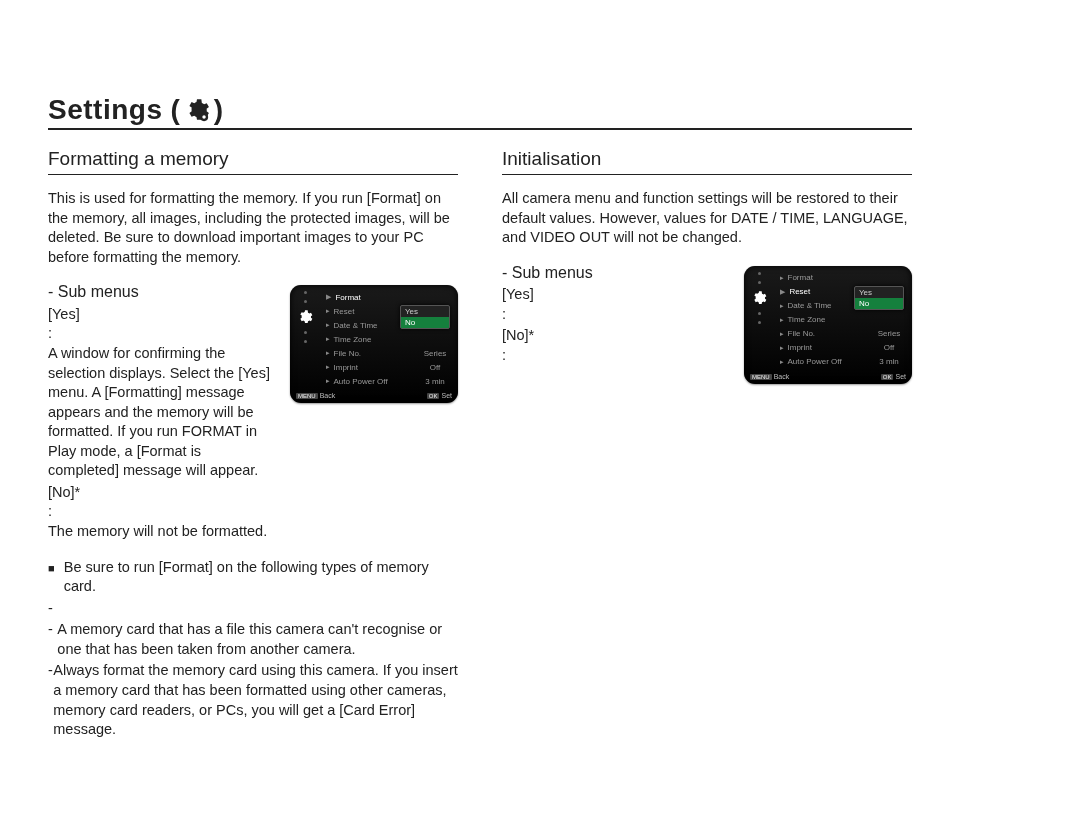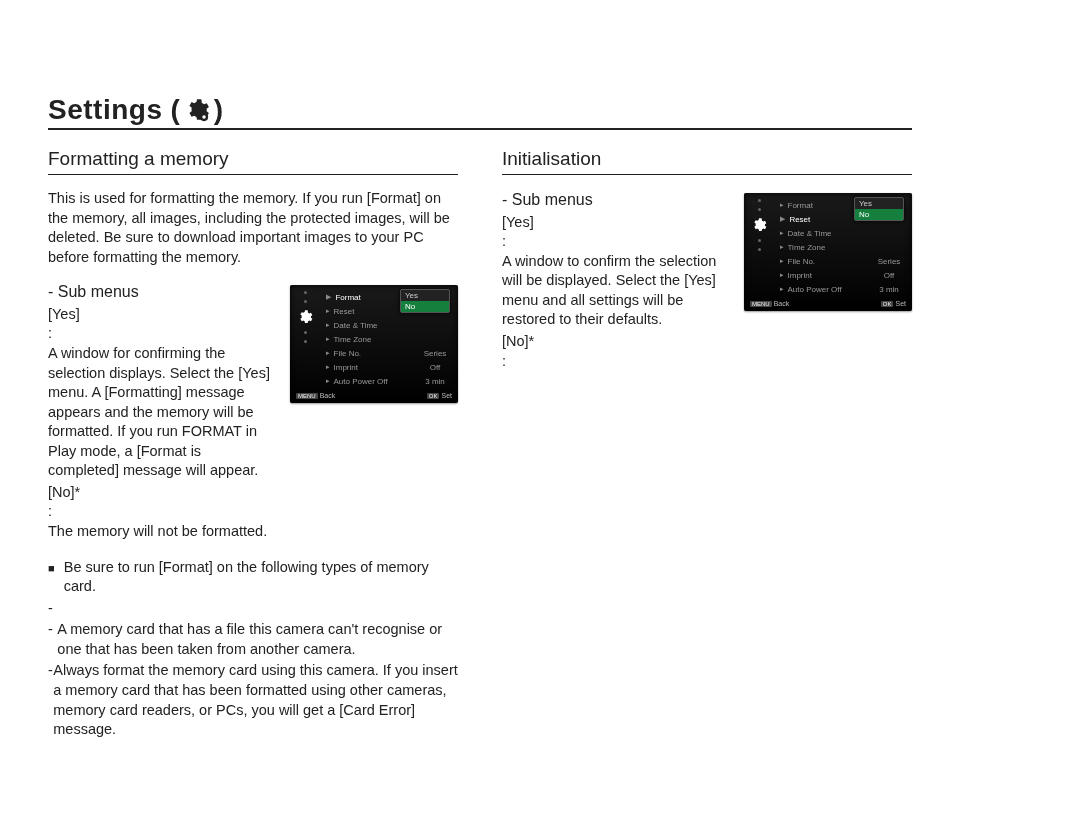--- a/index.html
+++ b/index.html
@@ -74,21 +74,21 @@
     font-size: 15px;
     font-weight: bold;
     font-style: italic;
   }
 
   
   .lcd {
     width: 168px;
     height: 118px;
     background: linear-gradient(#1a1a1a,#000);
-    border-radius: 2px;
+    border-radius: 11px;
     box-shadow: inset 0 0 6px #000, 0 1px 2px rgba(0,0,0,.4);
     color: #eee;
     font-size: 8px;
     position: relative;
     padding: 6px 6px 4px 36px;
     box-sizing: border-box;
     display: flex;
     flex-direction: column;
     gap: 2px;
     font-family: Arial, Helvetica, sans-serif;
@@ -104,21 +104,21 @@
     color: #777;
   }
   .lcd-iconcol .gearon { color: #fff; }
   .lcd-line { display: flex; align-items: center; gap: 4px; height: 12px; }
   .lcd-arrow { color: #888; font-size: 7px; }
   .lcd-label { flex: 1; color: #999; }
   .lcd-label.on { color: #fff; }
   .lcd-val { color: #999; min-width: 34px; text-align: center; }
   .lcd-popup {
     position: absolute;
-    right: 8px; top: 4px;
+    right: 8px; top: 20px;
     background: #222;
     border: 1px solid #555;
     border-radius: 2px;
     width: 48px;
     box-shadow: 0 0 4px #000;
   }
   .lcd-popup div { padding: 1px 4px; font-size: 8px; color: #ccc; }
   .lcd-popup div.sel { background: #15803d; color: #fff; }
   .lcd-footer {
     position: absolute; left: 6px; right: 6px; bottom: 4px;
@@ -238,28 +238,28 @@
         </div>
         <div class="note-line">
           <span class="note-marker">-</span>
           <span>Always format the memory card using this camera. If you insert a memory card that has been formatted using other cameras, memory card readers, or PCs, you will get a [Card Error] message.</span>
         </div>
       </div>
     </div>
 
     <div class="col">
       <h2 class="section-title">Initialisation</h2>
+      <div class="body-text">All camera menu and function settings will be restored to their default values. However, values for DATE / TIME, LANGUAGE, and VIDEO OUT will not be changed.</div>
 
       <div class="submenu-row">
         <div class="submenu-col">
           <div class="submenus-header">- Sub menus</div>
           <div class="kv-row">
             <span class="kv-key">[Yes]</span>
             <span class="kv-colon">:</span>
-            <span class="kv-val">A window to confirm the selection will be displayed. Select the [Yes] menu and all settings will be restored to their defaults.</span>
           </div>
           <div class="kv-row">
             <span class="kv-key">[No]*</span>
             <span class="kv-colon">:</span>
           </div>
         </div>
         <div id="lcd-right-host">
             <div class="lcd">
               <div class="lcd-iconcol">
                 <span class="dot"></span>

